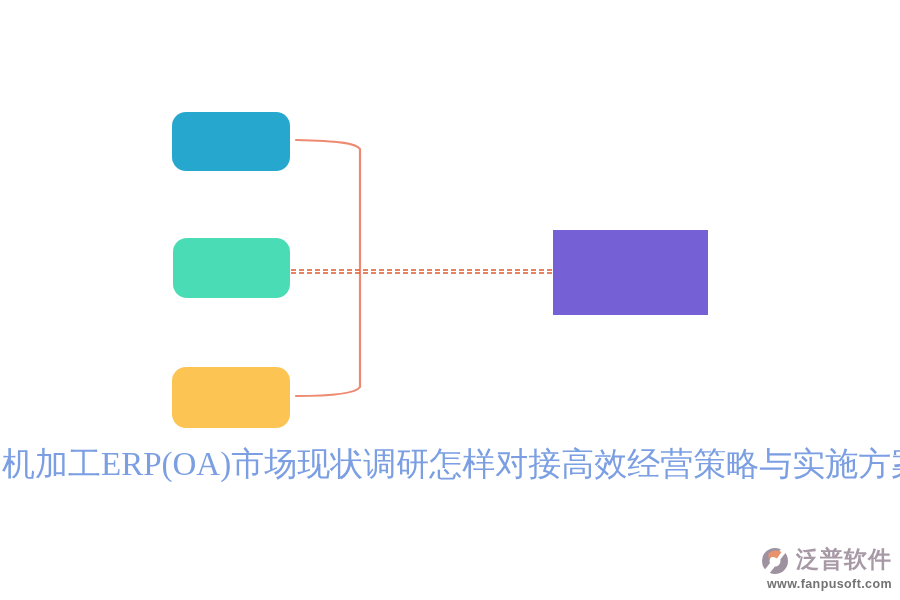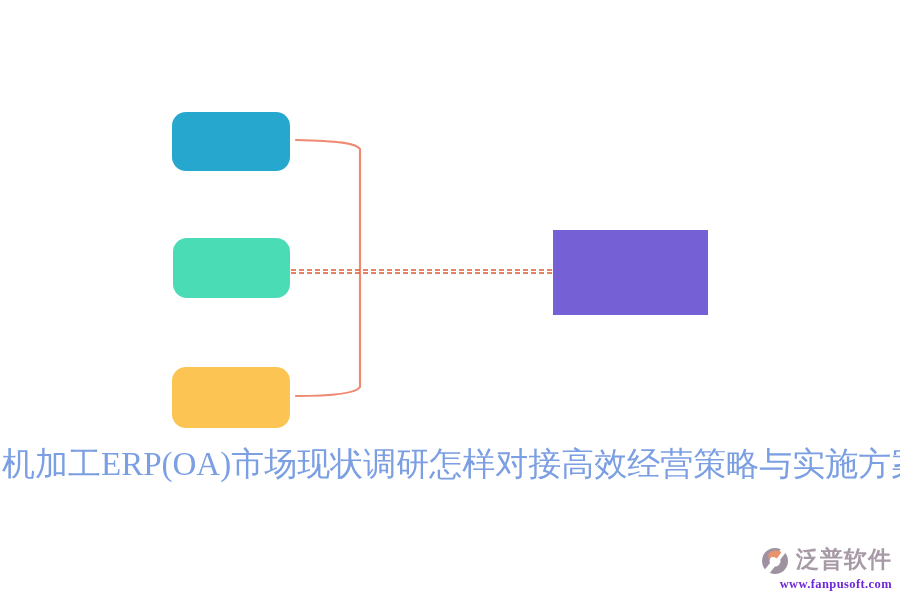--- a/index.html
+++ b/index.html
@@ -48,25 +48,25 @@
     font-size: 23px;
     font-weight: bold;
     color: #a79aa6;
     letter-spacing: 1px;
     line-height: 1.1;
     font-family: "Liberation Sans", "DejaVu Sans", sans-serif;
   }
   .logo-url {
     font-size: 12.5px;
     font-weight: bold;
-    color: #6d28d9;
+    color: #737373;
     letter-spacing: 0.4px;
     line-height: 1.2;
     margin-top: 1px;
-    font-family: Liberation Serif, serif;
+    font-family: Liberation Sans, sans-serif;
   }
 </style>
 </head>
 <body>
 
 <div class="canvas">
 
   <svg class="diagram-svg" viewBox="0 0 900 600" xmlns="http://www.w3.org/2000/svg">
 
     <path d="M296 140 C338 141 356 143 360 149 L360 387 C356 393 338 396 296 396" fill="none" stroke-width="2.2" stroke-linecap="round" stroke="#ef8a72"></path>

